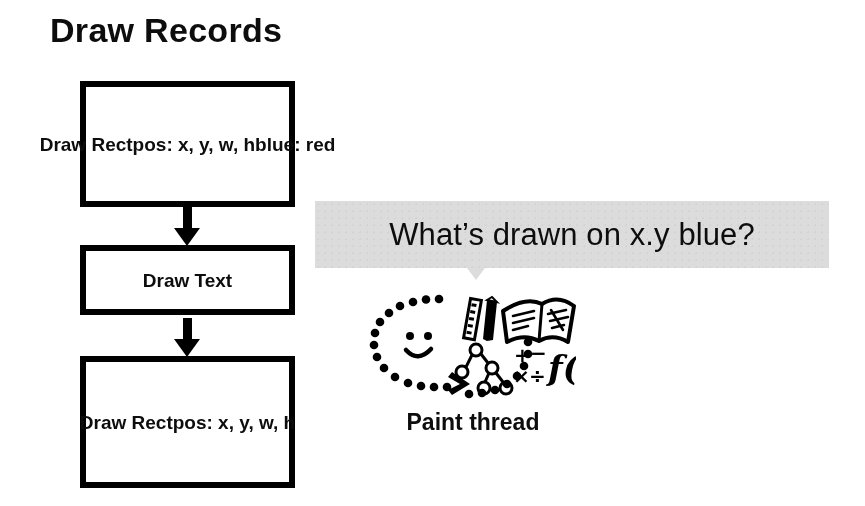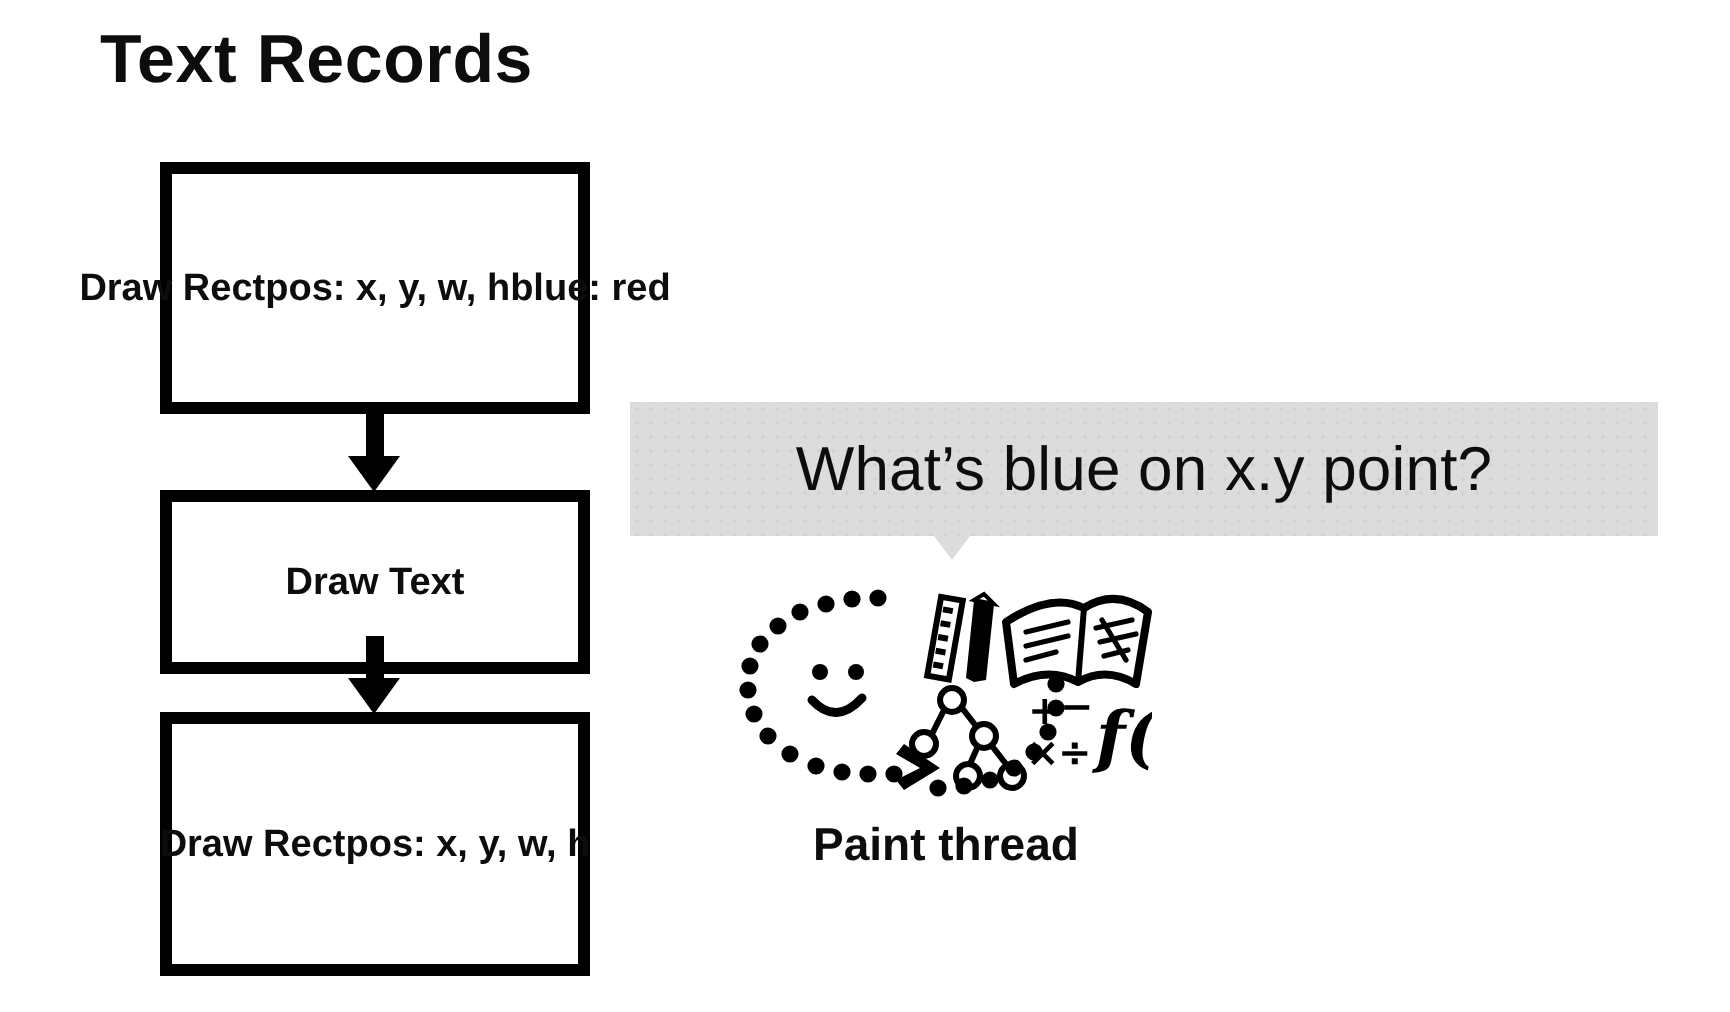--- a/index.html
+++ b/index.html
@@ -42,21 +42,21 @@
   .record-box .line {
     font-size: 19px;
     font-weight: bold;
     line-height: 27px;
     color: #0d0d0d;
     white-space: nowrap;
     text-align: center;
   }
 
   #box-1 { left: 80px;  top: 81px;  width: 215px; height: 126px; }
-  #box-2 { left: 80px;  top: 245px; width: 215px; height: 92px;  }
+  #box-2 { left: 80px;  top: 245px; width: 215px; height: 70px;  }
   #box-3 { left: 80px;  top: 356px; width: 215px; height: 132px; }
 
   
   .flow-arrow {
     position: absolute;
     left: 180px;
     width: 14px;
   }
   .flow-arrow .shaft {
     position: absolute;
@@ -132,21 +132,21 @@
     text-align: center;
     font-size: 23px;
     font-weight: bold;
     color: #0d0d0d;
     white-space: nowrap;
   }
 </style>
 </head>
 <body>
 
-<div class="slide-title">Text Records</div>
+<div class="slide-title">Draw Records</div>
 
 <div class="record-box" id="box-1">
   <div class="line">Draw Rect</div>
   <div class="line">pos: x, y, w, h</div>
   <div class="line">blue: red</div>
 </div>
 
 <div class="flow-arrow" id="arrow-1">
   <div class="shaft"></div>
   <div class="head"></div>
@@ -160,21 +160,21 @@
   <div class="shaft"></div>
   <div class="head"></div>
 </div>
 
 <div class="record-box" id="box-3">
   <div class="line">Draw Rect</div>
   <div class="line">pos: x, y, w, h</div>
 </div>
 
 <div id="speech-bubble">
-  <div class="bubble-text">What’s blue on x.y point?</div>
+  <div class="bubble-text">What’s drawn on x.y blue?</div>
 </div>
 <div id="bubble-tail"></div>
 
 <div id="thread-illustration">
   <svg width="210" height="108" viewBox="0 0 210 108" xmlns="http://www.w3.org/2000/svg">
 
     <g fill="#000000">
       <circle cx="47" cy="10" r="4.3"></circle>
       <circle cx="60" cy="7.5" r="4.3"></circle>
       <circle cx="73" cy="7" r="4.3"></circle>

